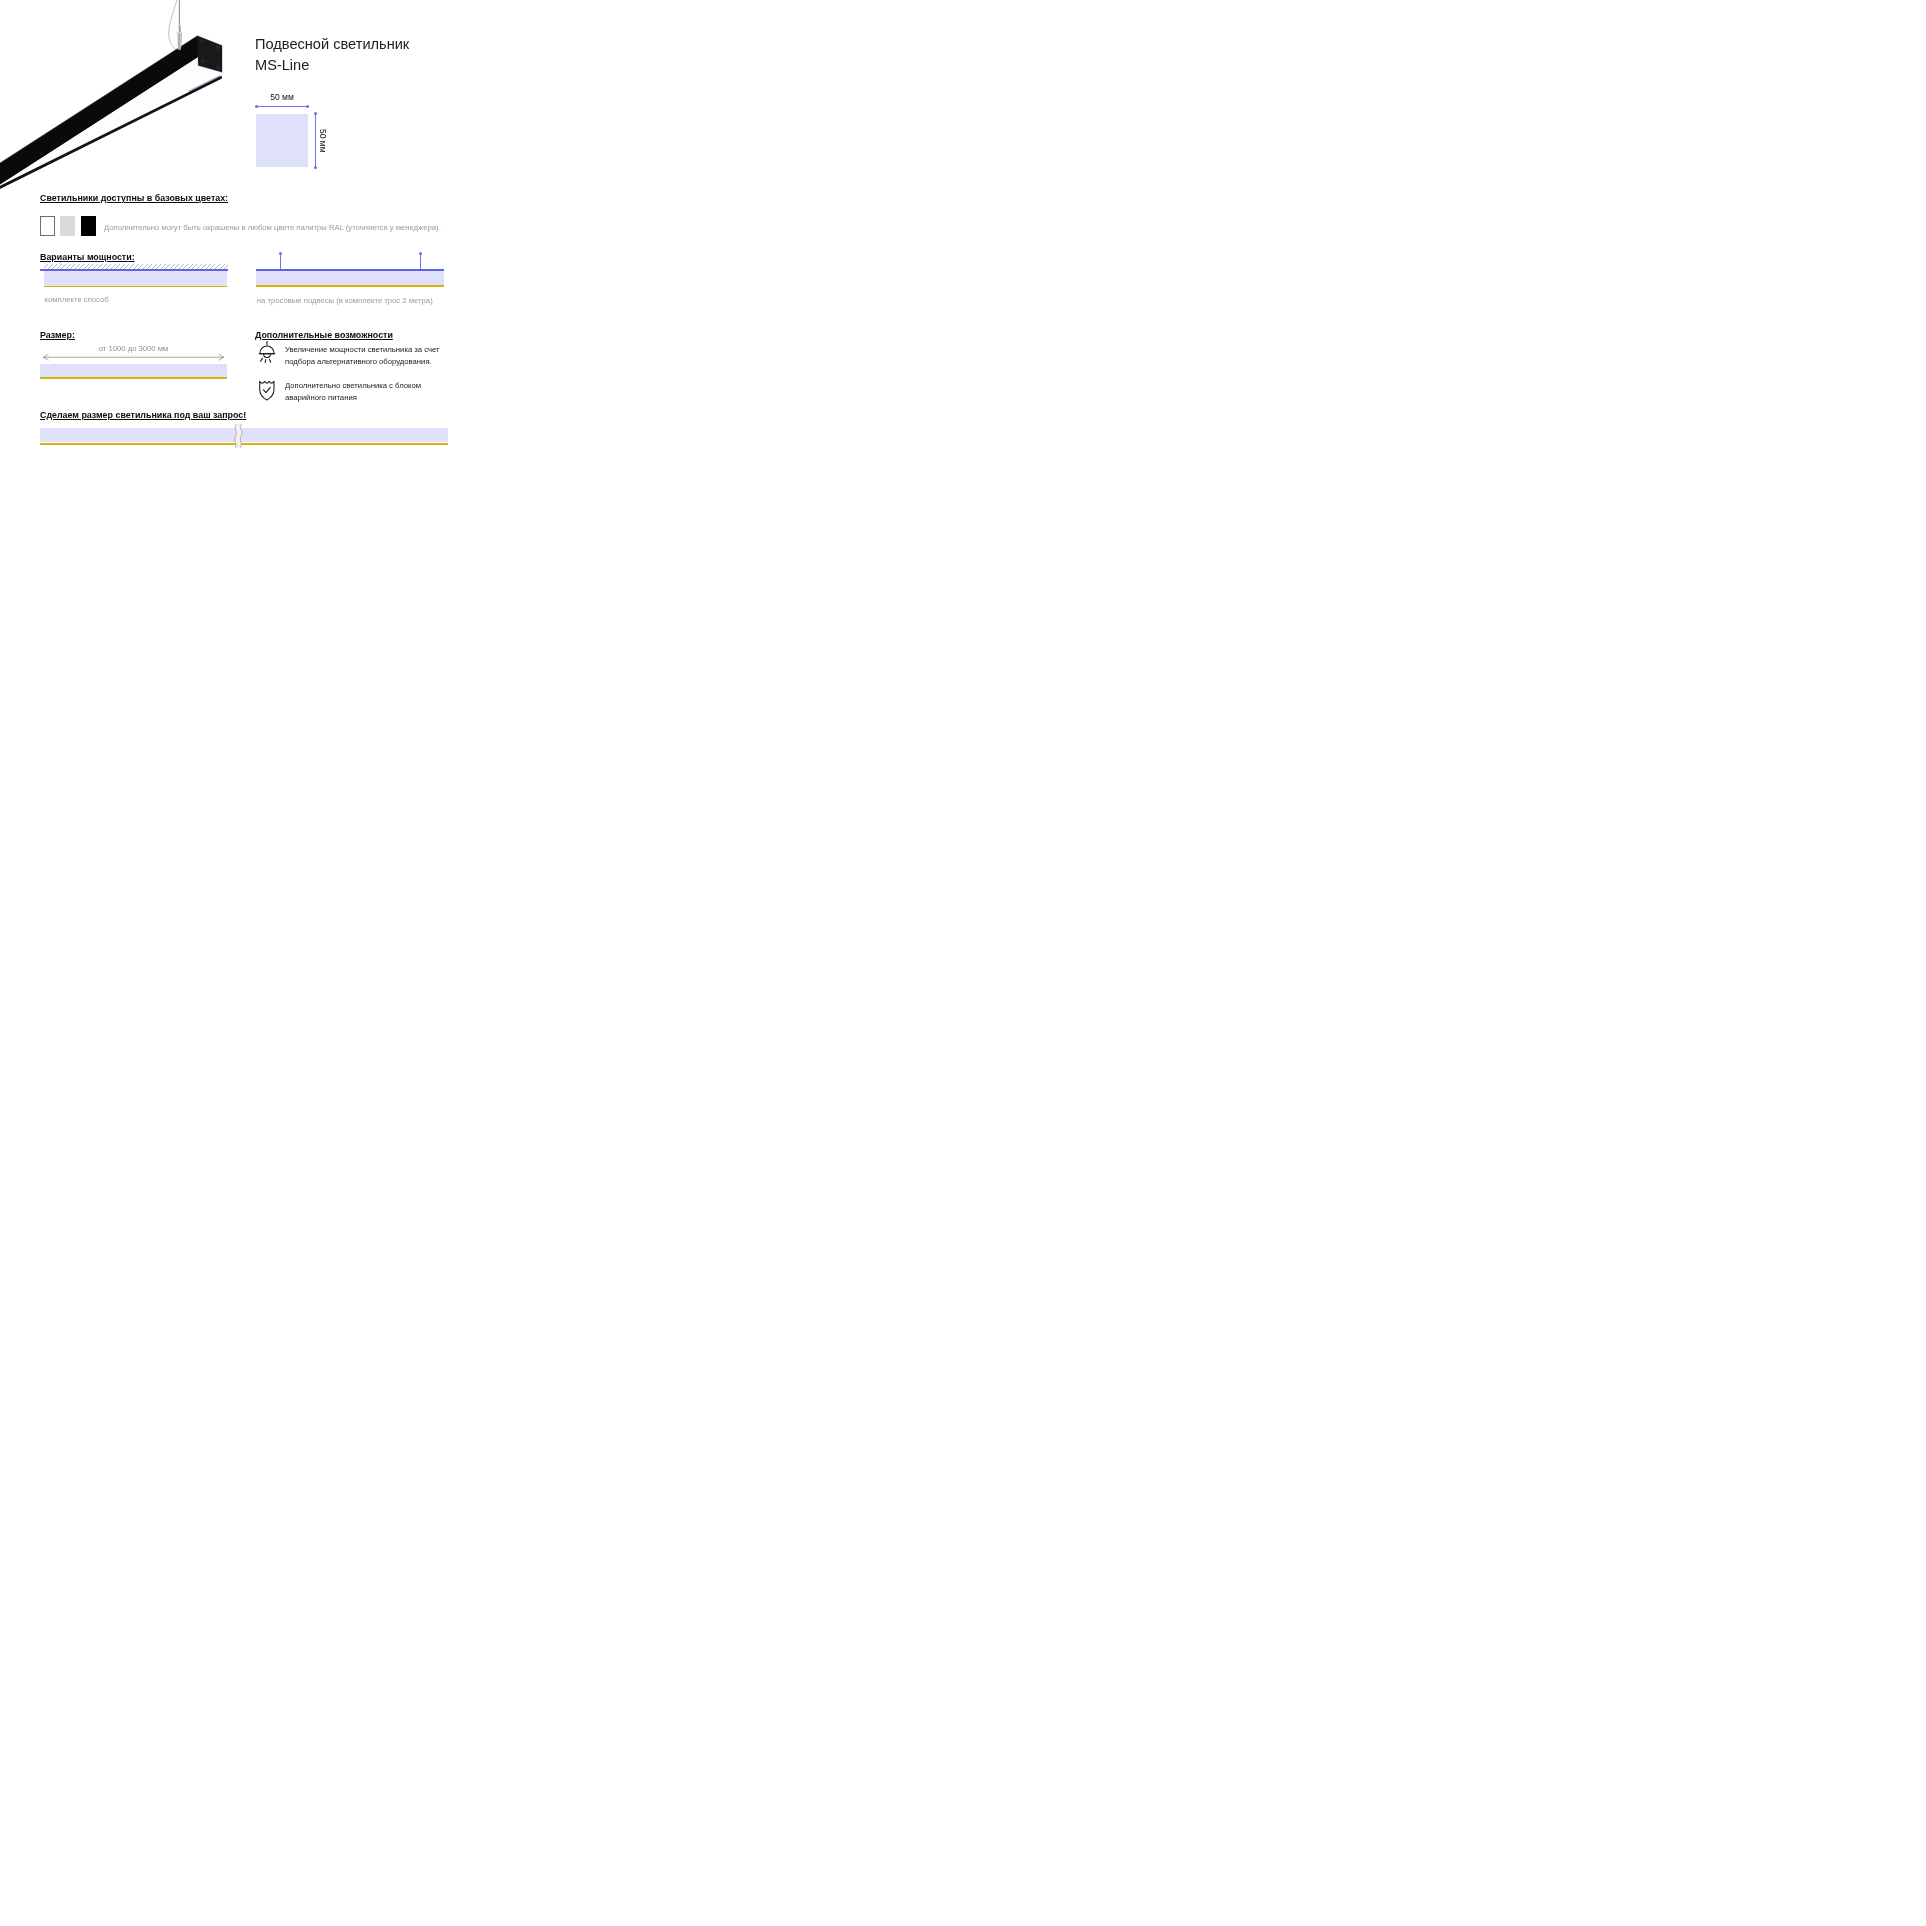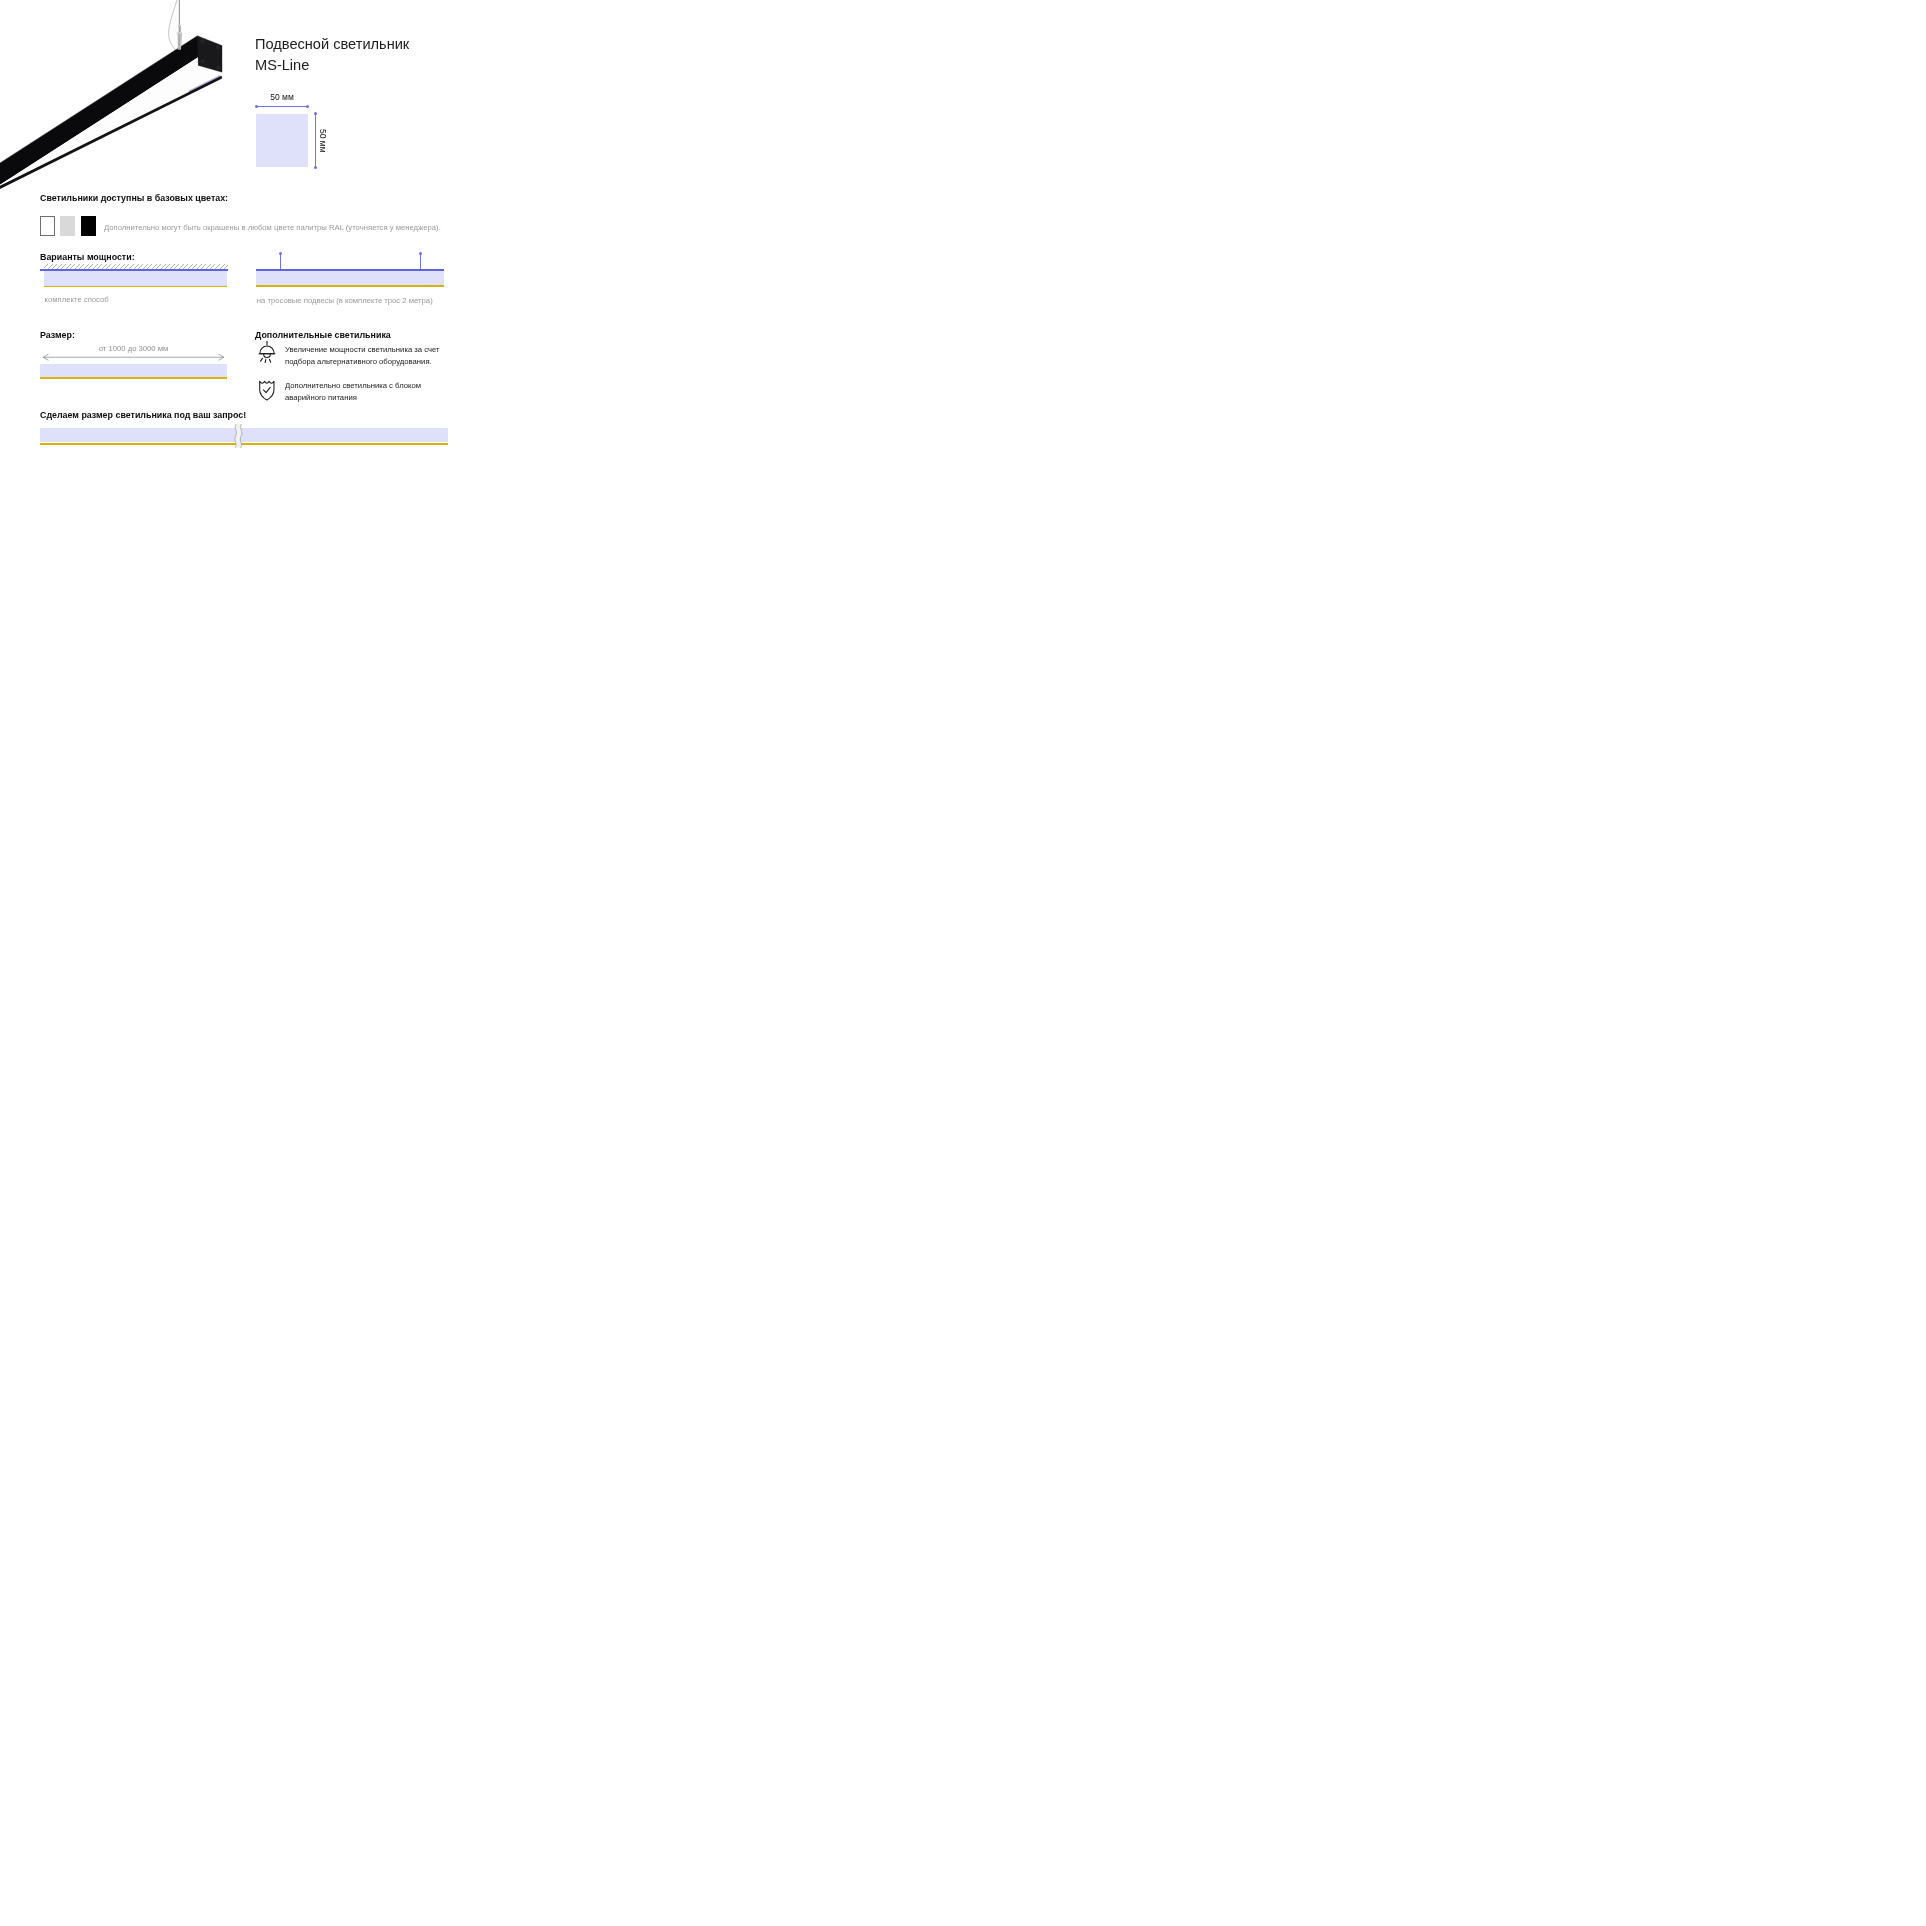--- a/index.html
+++ b/index.html
@@ -2,21 +2,21 @@
 <html style="font-size:6.2px"><head>
 <meta charset="utf-8">
 <style>
   html,body{margin:0;padding:0;background:#ffffff;}
   .page{position:relative;width:482px;height:482px;background:#fff;overflow:hidden;
         font-family:"Liberation Sans",sans-serif;color:#1b1b1d;}
   .abs{position:absolute;}
 
   
   .page-title{left:255px;top:34px;font-size:14.6px;font-weight:400;line-height:1.42;color:#1c1c1e;white-space:pre-line;}
-  .sec-heading{font-size:8.9px;font-weight:700;color:#0d0d0f;white-space:nowrap;}
+  .sec-heading{font-size:8.9px;font-weight:700;color:#0d0d0f;white-space:nowrap;text-decoration:underline;}
 
   
   .dim-square{left:256px;top:114px;width:52px;height:53px;background:#dfe1fa;}
   .dim-label-top{left:256px;top:92px;width:52px;text-align:center;font-size:8.5px;color:#141416;}
   .dim-label-right{left:318px;top:114px;height:53px;writing-mode:vertical-rl;
                    display:flex;align-items:center;justify-content:center;font-size:8.5px;color:#141416;}
   .dim-line-h{left:256px;top:106px;width:52px;height:0.8px;background:#7173ee;}
   .dim-line-v{left:315px;top:114px;width:0.8px;height:53px;background:#7173ee;}
   .dim-dot{width:3.1px;height:3.1px;border-radius:50%;background:#6b6eee;}
 
@@ -139,21 +139,21 @@
   <div class="abs sec-heading" style="left:40px;top:330px;">Размер:</div>
   <div class="abs range-label">от 1000 до 3000 мм</div>
   <svg class="abs" style="left:40px;top:353px;" width="187" height="8.5" viewBox="0 0 486 22">
     <line x1="8" y1="11" x2="478" y2="11" stroke="#8d8d8d" stroke-width="2"></line>
     <path d="M22,3 L8,11 L22,19" fill="none" stroke="#8d8d8d" stroke-width="2"></path>
     <path d="M464,3 L478,11 L464,19" fill="none" stroke="#8d8d8d" stroke-width="2"></path>
   </svg>
   <div class="abs bar" style="left:40px;top:364px;width:187px;height:13px;"></div>
   <div class="abs gold" style="left:40px;top:377px;width:187px;"></div>
 
-  <div class="abs sec-heading" style="left:255px;top:330px;">Дополнительные светильника</div>
+  <div class="abs sec-heading" style="left:255px;top:330px;">Дополнительные возможности</div>
 
   <svg class="abs" style="left:257px;top:341px;" width="20" height="24" viewBox="0 0 48 58">
     <g fill="none" stroke="#161616" stroke-width="2.6" stroke-linecap="round" stroke-linejoin="round">
       <path d="M24,1 L24,9"></path>
       <path d="M7,31 L7,29 C7,19.6 14.6,12 24,12 C33.4,12 41,19.6 41,29 L41,31 Z"></path>
       <line x1="5" y1="31" x2="43" y2="31"></line>
       <path d="M16,32 A8,8 0 0 0 32,32"></path>
       <path d="M13,42 L8.5,48.5 M21,45 L19.5,52 M30,44.5 L33,51.5"></path>
     </g>
   </svg>

